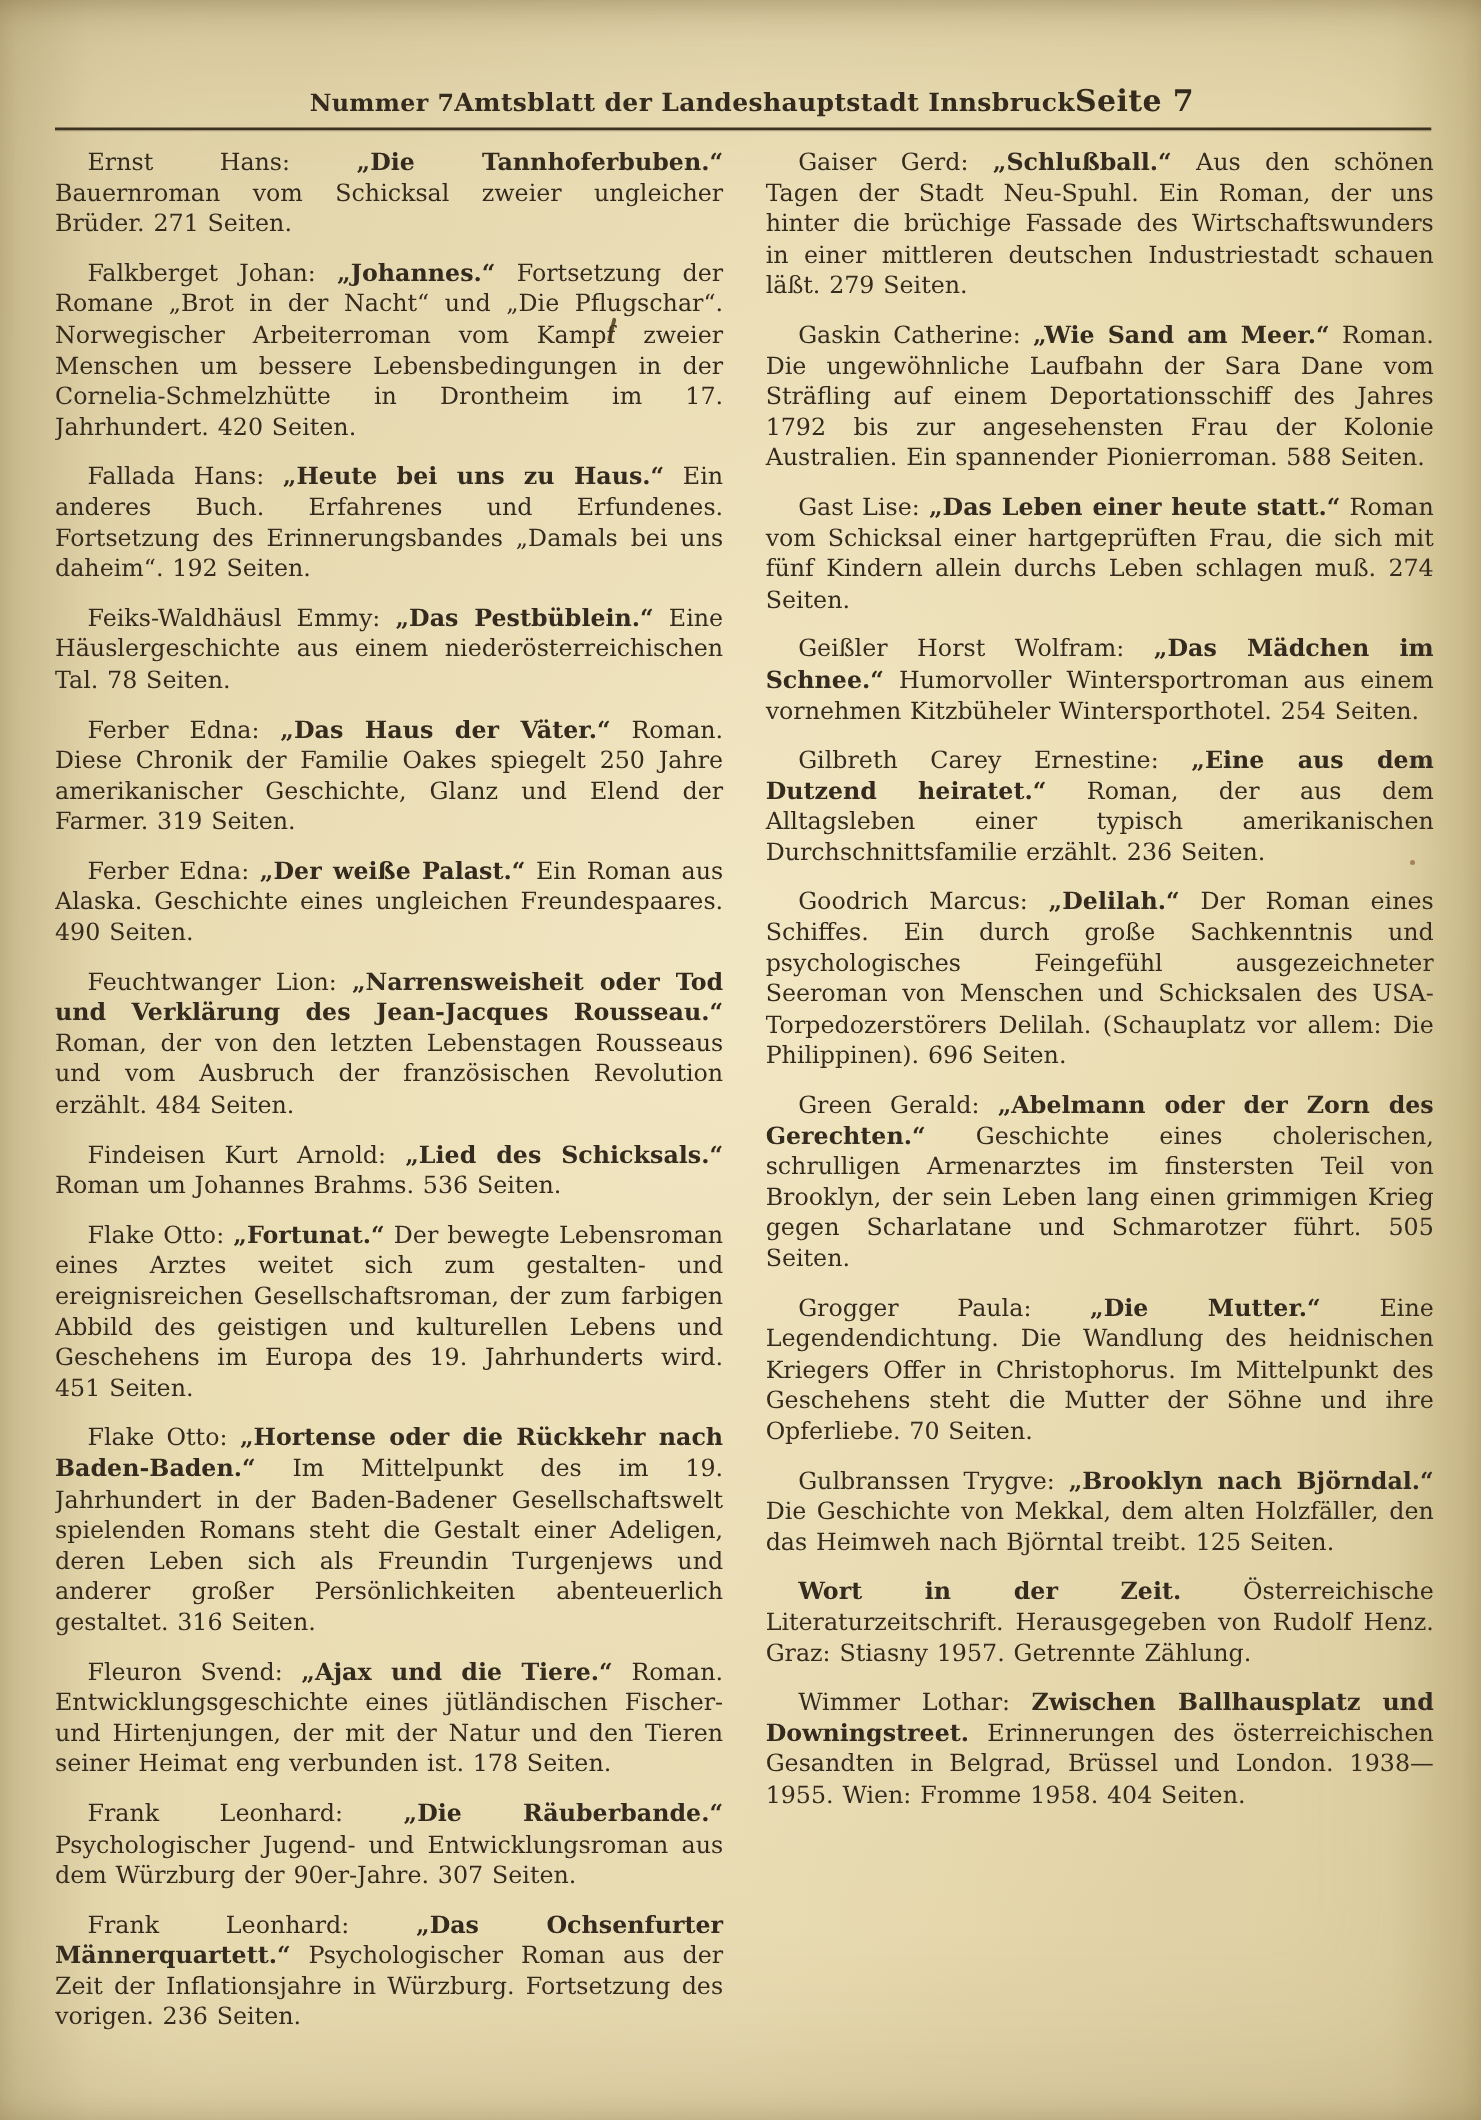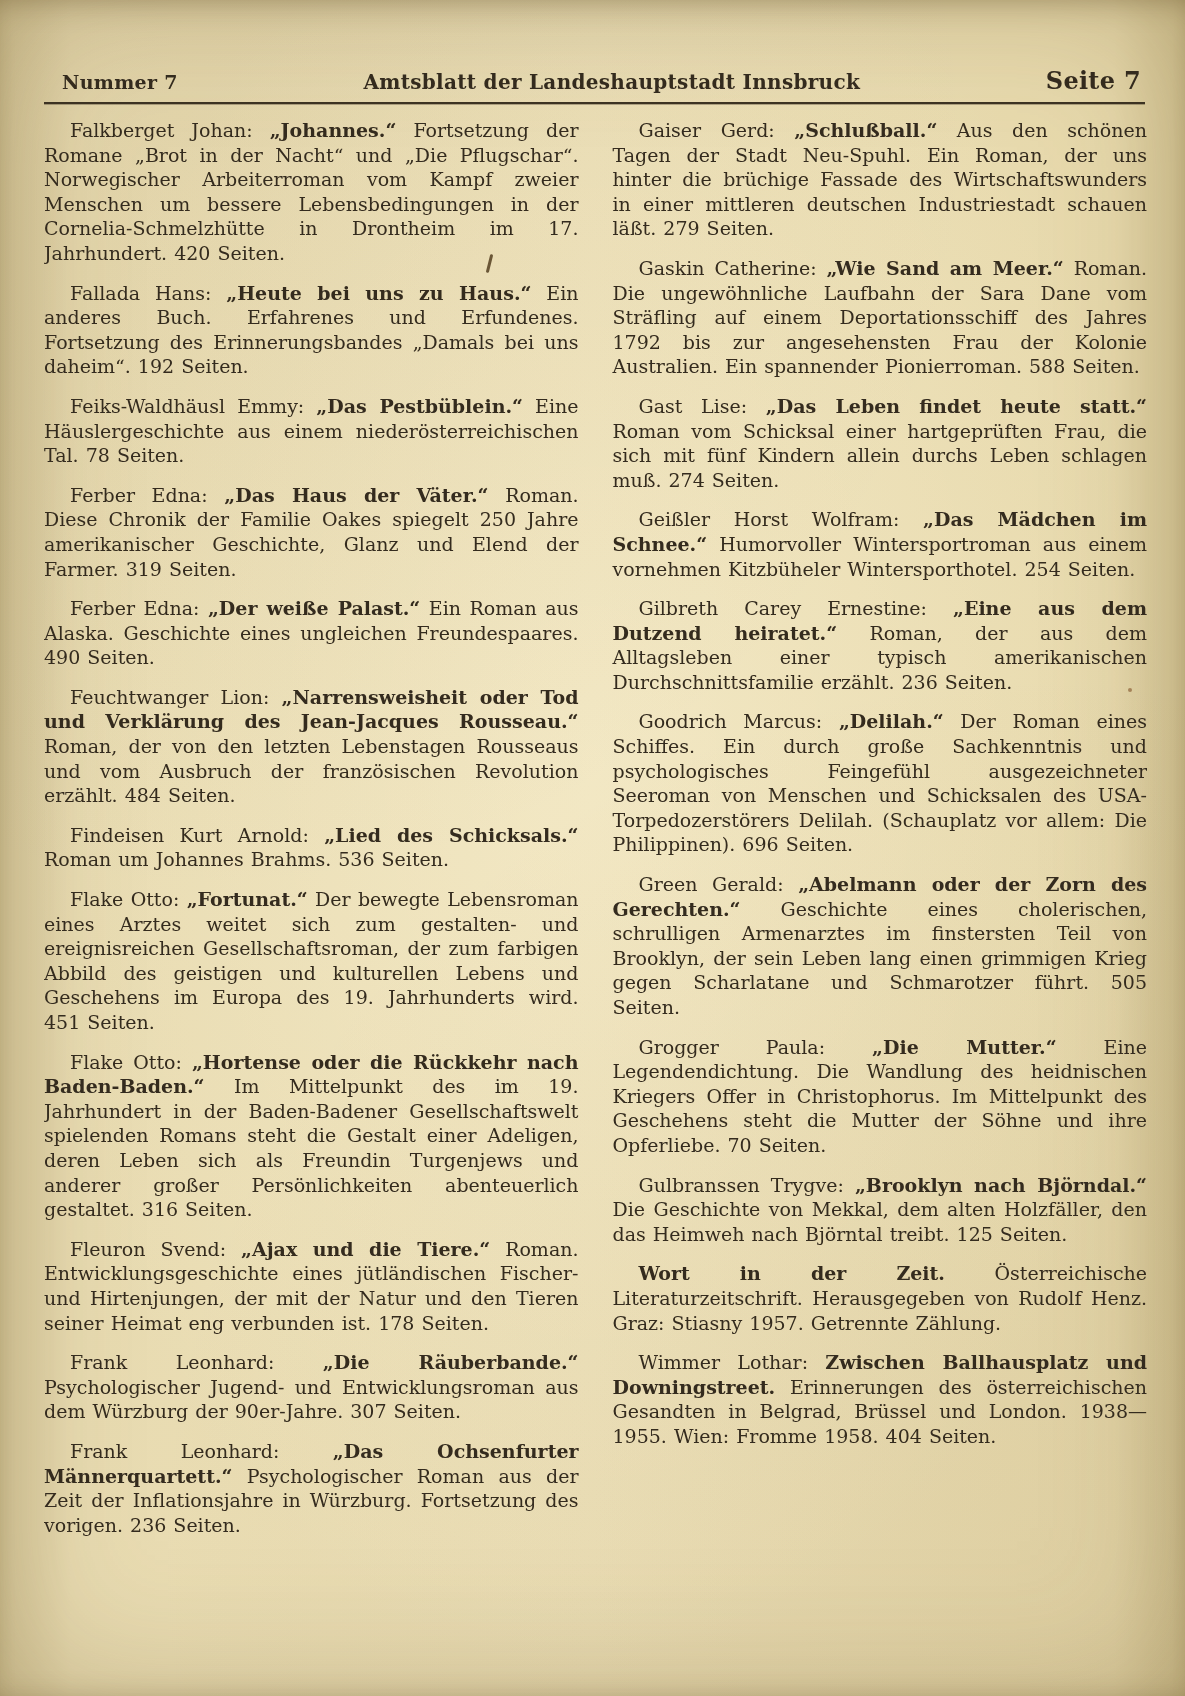--- a/index.html
+++ b/index.html
@@ -15,21 +15,21 @@
       radial-gradient(circle at 88% 92%, rgba(122,94,44,0.08), transparent 48%),
       radial-gradient(ellipse at 50% 45%, rgba(255,248,222,0.35), transparent 70%),
       linear-gradient(90deg,#d9cb9e 0%,#e8dbb1 6%,#ecdfb6 50%,#e7d9ac 94%,#d7c898 100%);
     box-shadow:
       inset 0 0 140px rgba(110,85,40,0.30),
       inset 0 18px 30px -18px rgba(90,70,30,0.45),
       inset 0 -14px 26px -16px rgba(90,70,30,0.30);
   }
   .masthead{
     position:absolute;left:62px;right:44px;top:66px;
-    display:flex;justify-content:space-between;align-items:baseline;
+    display:flex;justify-content:center;align-items:baseline;
     font-weight:bold;font-size:20px;letter-spacing:0.3px;
   }
   .masthead .issue{font-size:19px;}
   .masthead .pageno{font-size:24px;}
   .rule{
     position:absolute;left:44px;right:40px;top:102px;height:0;
     border-top:2px solid #3c3222;
     box-shadow:0 1px 0 rgba(60,50,34,0.35);
   }
   .columns{
@@ -62,20 +62,25 @@
   <div class="masthead">
     <span class="issue">Nummer 7</span>
     <span class="title">Amtsblatt der Landeshauptstadt Innsbruck</span>
     <span class="pageno">Seite 7</span>
   </div>
   <div class="rule"></div>
 
   <div class="columns">
     <div class="col">
         <p class="entry">
+    <span class="lead">Ernst Hans:</span>
+    <span class="title">„Die Tannhoferbuben.“</span>
+    <span class="body">Bauernroman vom Schicksal zweier ungleicher Brüder. 271 Seiten.</span>
+  </p>
+        <p class="entry">
     <span class="lead">Falkberget Johan:</span>
     <span class="title">„Johannes.“</span>
     <span class="body">Fortsetzung der Romane „Brot in der Nacht“ und „Die Pflugschar“. Norwegischer Arbeiterroman vom Kampf zweier Menschen um bessere Lebensbedingungen in der Cornelia-Schmelzhütte in Drontheim im 17. Jahrhundert. 420 Seiten.</span>
   </p>
         <p class="entry">
     <span class="lead">Fallada Hans:</span>
     <span class="title">„Heute bei uns zu Haus.“</span>
     <span class="body">Ein anderes Buch. Erfahrenes und Erfundenes. Fortsetzung des Erinnerungsbandes „Damals bei uns daheim“. 192 Seiten.</span>
   </p>
         <p class="entry">
@@ -135,21 +140,21 @@
     <span class="title">„Schlußball.“</span>
     <span class="body">Aus den schönen Tagen der Stadt Neu-Spuhl. Ein Roman, der uns hinter die brüchige Fassade des Wirtschaftswunders in einer mittleren deutschen Industriestadt schauen läßt. 279 Seiten.</span>
   </p>
         <p class="entry">
     <span class="lead">Gaskin Catherine:</span>
     <span class="title">„Wie Sand am Meer.“</span>
     <span class="body">Roman. Die ungewöhnliche Laufbahn der Sara Dane vom Sträfling auf einem Deportationsschiff des Jahres 1792 bis zur angesehensten Frau der Kolonie Australien. Ein spannender Pionierroman. 588 Seiten.</span>
   </p>
         <p class="entry">
     <span class="lead">Gast Lise:</span>
-    <span class="title">„Das Leben findet heute statt.“</span>
+    <span class="title">„Das Leben einer heute statt.“</span>
     <span class="body">Roman vom Schicksal einer hartgeprüften Frau, die sich mit fünf Kindern allein durchs Leben schlagen muß. 274 Seiten.</span>
   </p>
         <p class="entry">
     <span class="lead">Geißler Horst Wolfram:</span>
     <span class="title">„Das Mädchen im Schnee.“</span>
     <span class="body">Humorvoller Wintersportroman aus einem vornehmen Kitzbüheler Wintersporthotel. 254 Seiten.</span>
   </p>
         <p class="entry">
     <span class="lead">Gilbreth Carey Ernestine:</span>
     <span class="title">„Eine aus dem Dutzend heiratet.“</span>

